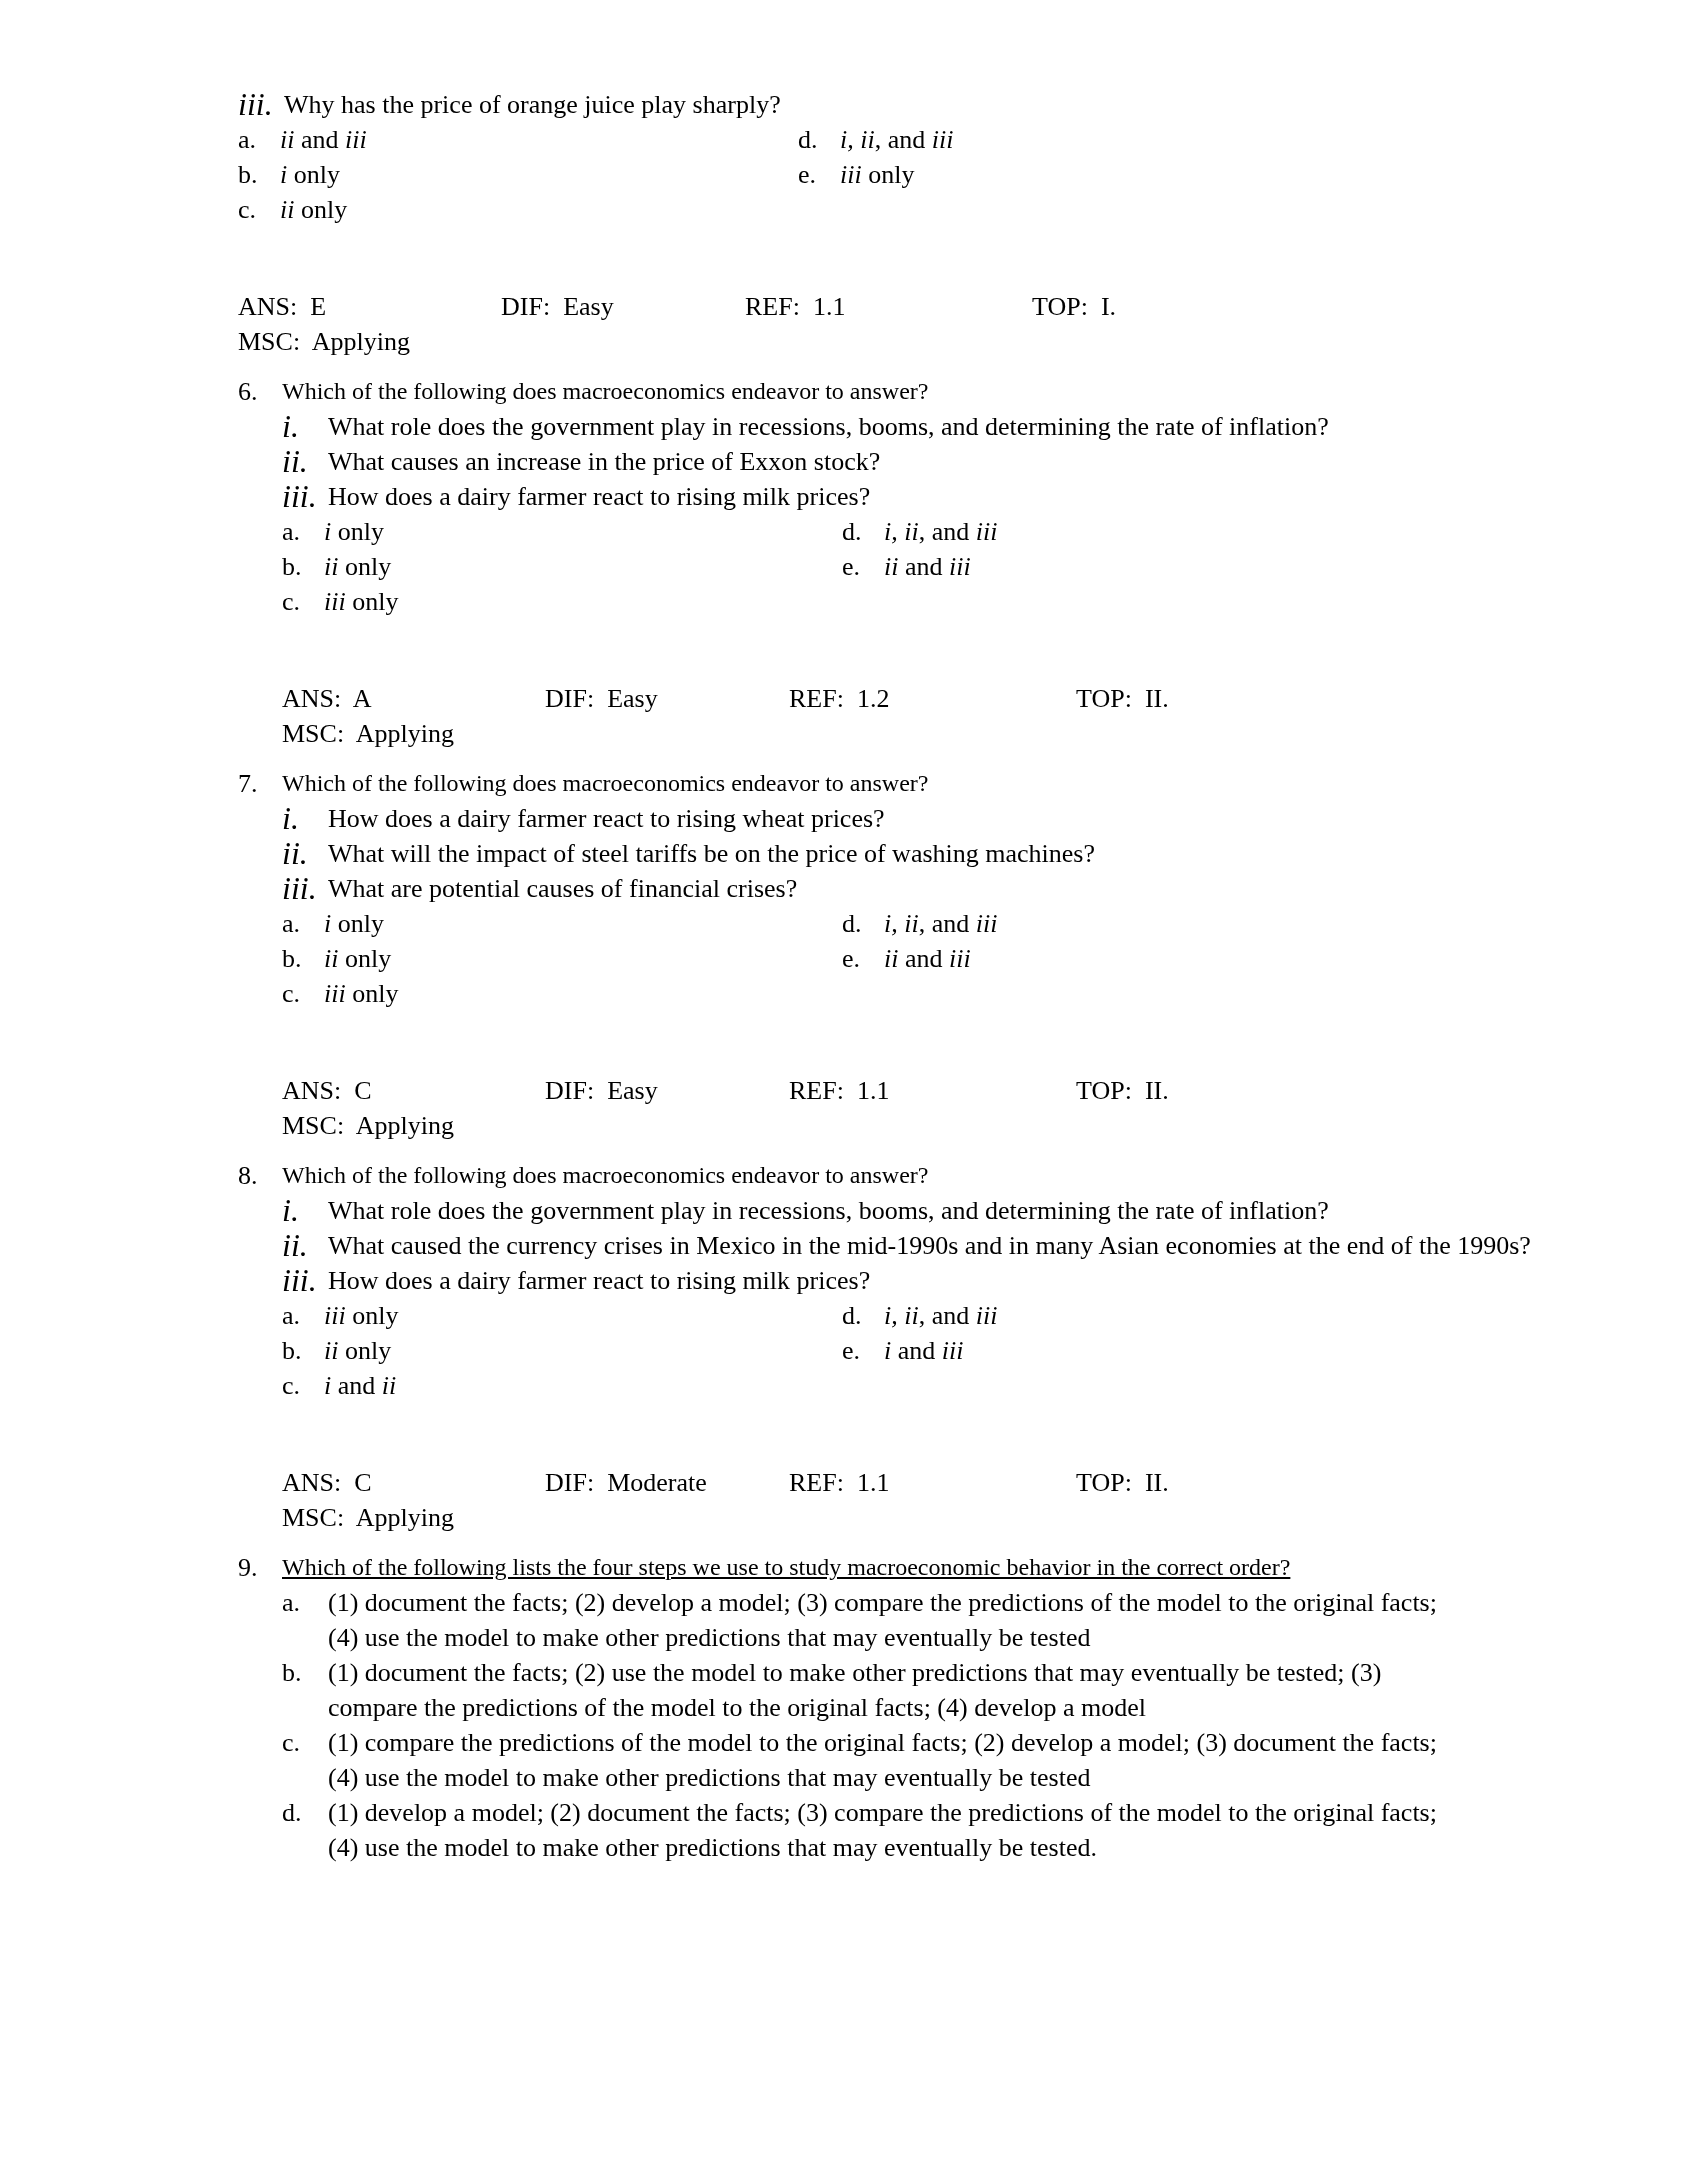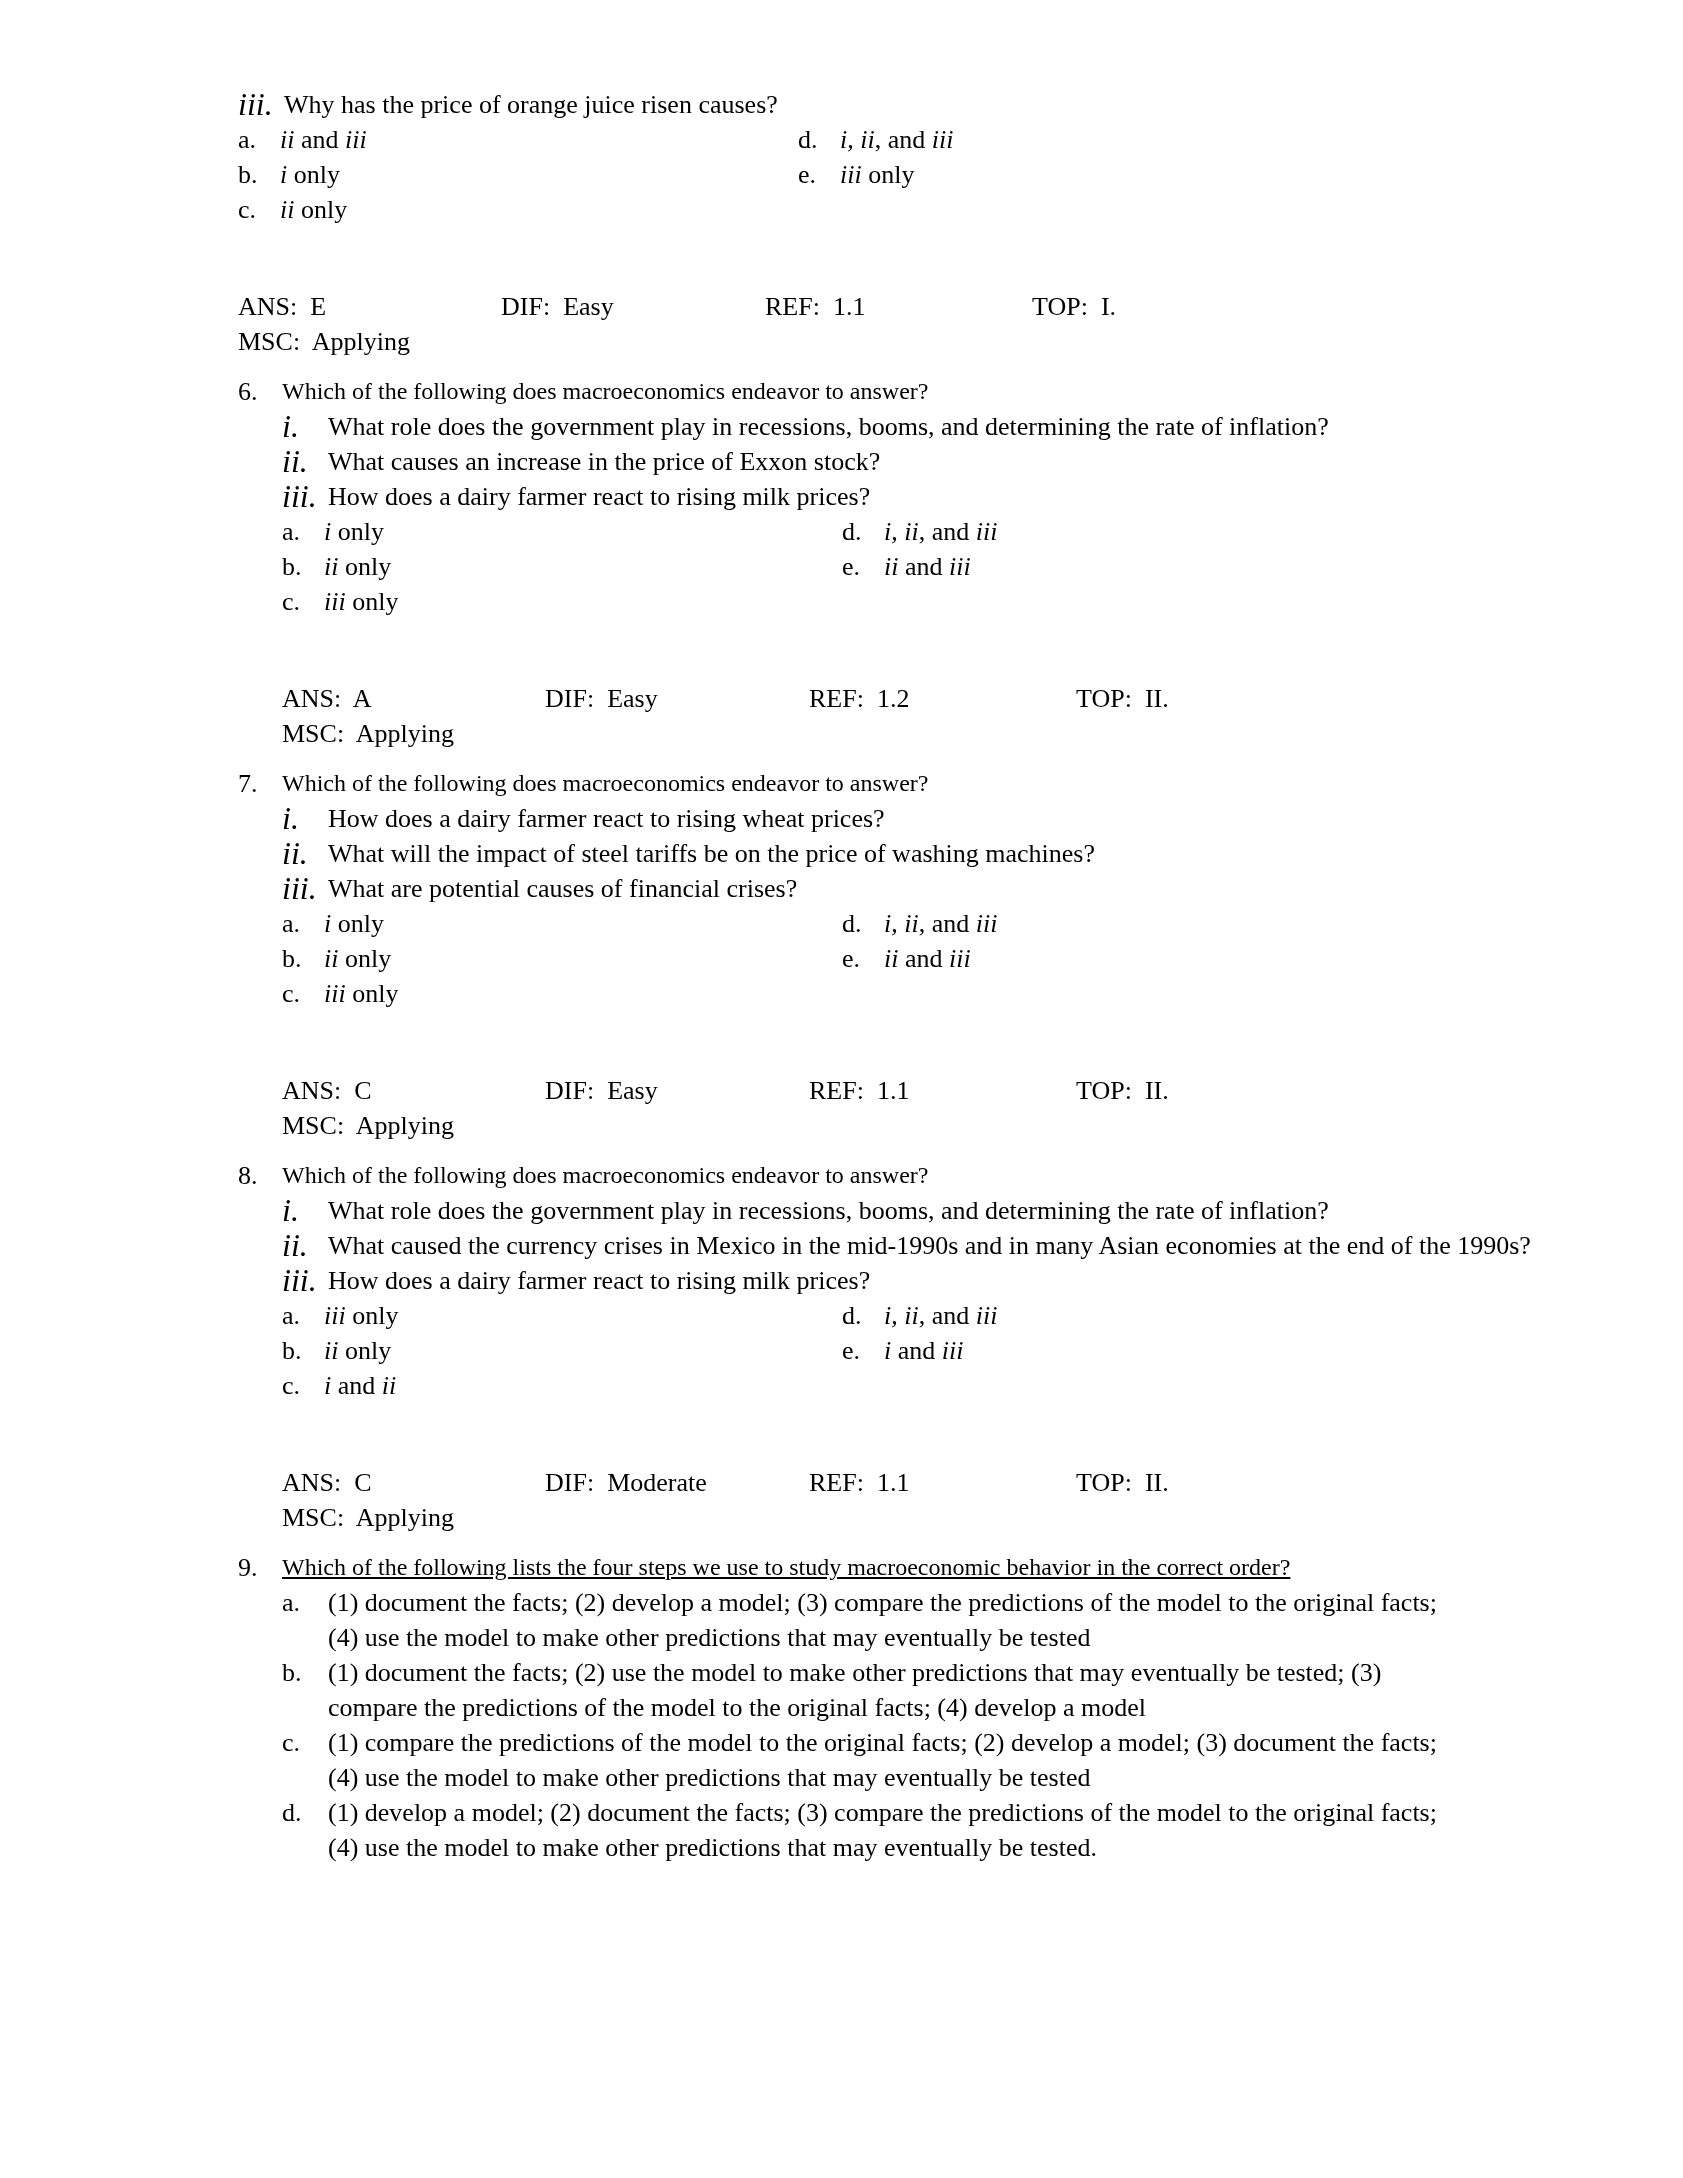--- a/index.html
+++ b/index.html
@@ -107,40 +107,40 @@
     margin-left: 44px;
     font-size: 26px;
     line-height: 35px;
     position: relative;
     height: 69px;
   }
   .meta .mrow { position: relative; height: 35px; }
   .mcell { position: absolute; top: 0; white-space: pre; margin-top: 28px; }
   .m-ans { left: 0px; }
   .m-dif { left: 263px; }
-  .m-ref { left: 527px; }
+  .m-ref { left: 507px; }
   .m-top { left: 794px; }
   .m-msc { left: 0px; }
   .mkey { }
   .mval { }
 
   .gap-sm { height: 34px; }
   .gap-md { height: 44px; }
 </style>
 </head>
 <body>
 
 <div class="page">
   <div class="content">
 
     <div class="qblock">
 
       <div class="romanrow" style="margin-left:0;">
         <span class="romanlbl">iii.</span>
-        <span class="romantext">Why has the price of orange juice risen causes?</span>
+        <span class="romantext">Why has the price of orange juice play sharply?</span>
       </div>
 
       <div class="opts" style="margin-left:0;">
         <div class="optline">
           <span class="optcol left">
             <span class="optlbl">a.</span>
             <span class="opttext"><i>ii</i><span> and </span><i>iii</i></span>
           </span>
           <span class="optcol right">
             <span class="optlbl">d.</span>

